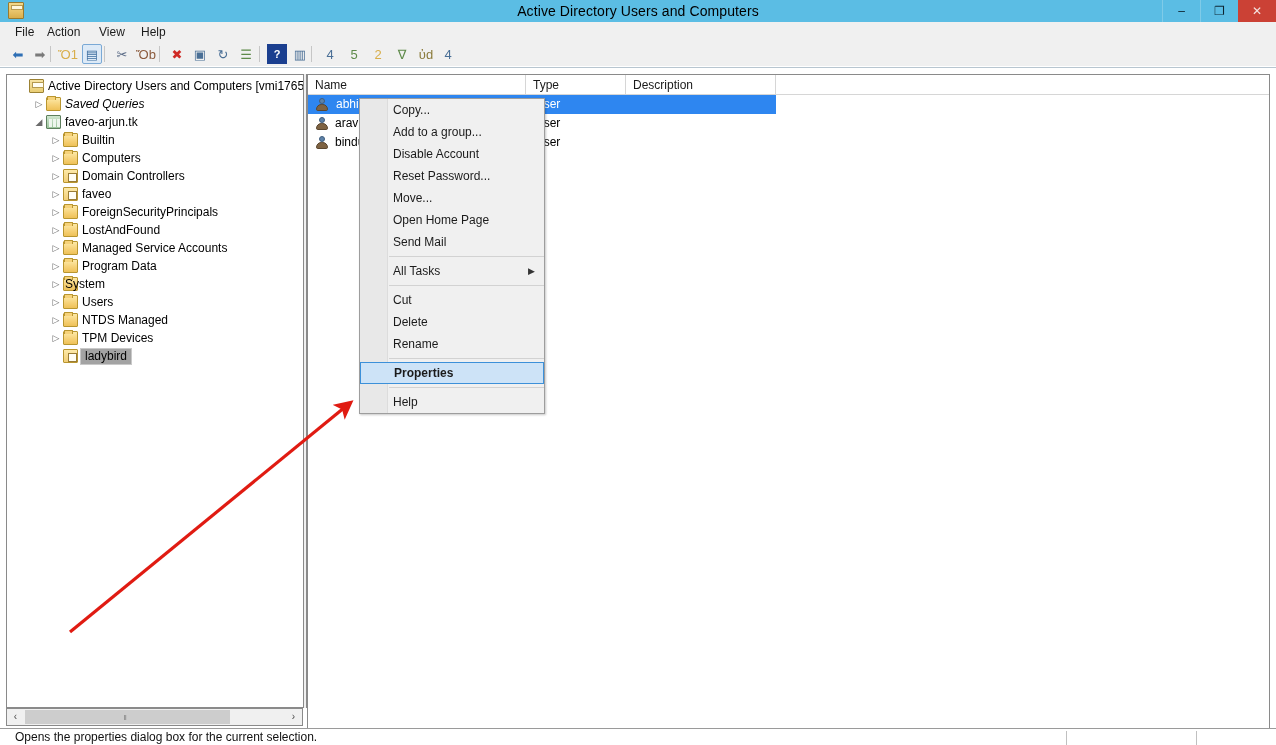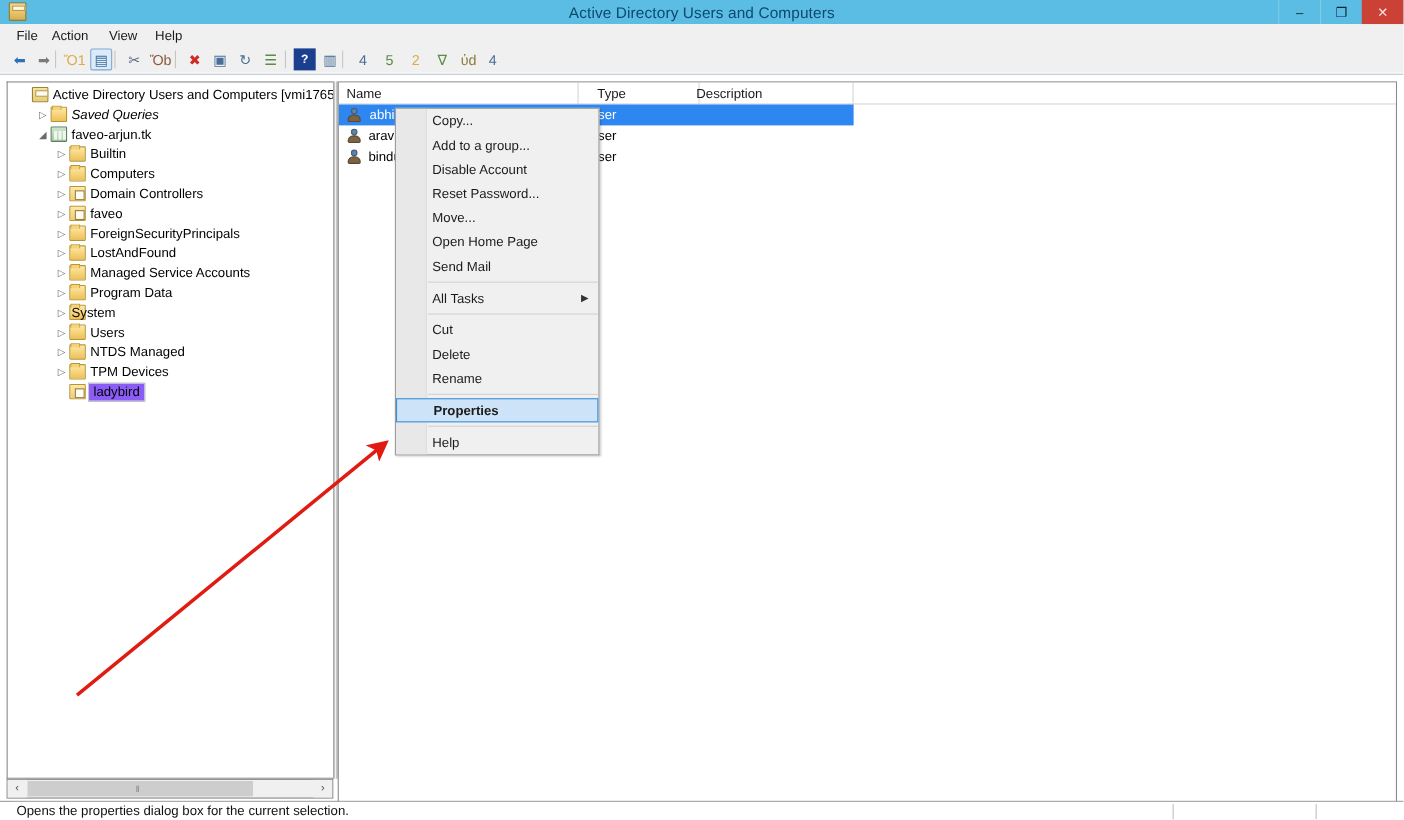--- a/index.html
+++ b/index.html
@@ -24,21 +24,21 @@
     background: linear-gradient(180deg,#f3d88a 0%, #e8c46a 55%, #d9ae4c 100%);
     border: 1px solid #9a7a2e; border-radius: 1px;
   }
   .titlebar .app-icon:after{
     content:""; position:absolute; left:2px; top:2px; width:10px; height:3px;
     background:#fff7dc; border:1px solid #b99a50;
   }
   .titlebar .title {
     position: absolute; left: 0; top: 0; width: 1276px; height: 22px;
     line-height: 22px; text-align: center;
-    font-size: 14px; color: #0c4a6e; letter-spacing: .1px;
+    font-size: 14px; color: #000000; letter-spacing: .1px;
   }
   .wincontrols { position: absolute; right: 0; top: 0; height: 22px; display: flex; }
   .wincontrols div {
     width: 38px; height: 22px; line-height: 22px; text-align: center;
     font-size: 12px; color: #0d2430; border-left: 1px solid #7fcbe8;
   }
   .wincontrols .close { background: #cb4135; color: #f4e2e0; border-left: none; }
 
   
   .menubar {
@@ -79,21 +79,21 @@
   .tree { position: relative; padding-top: 2px; white-space: nowrap; }
   .tnode {
     position: relative; height: 18px; line-height: 18px;
     font-size: 12px; color: #000; white-space: nowrap;
   }
   .tnode .twist {
     position: absolute; top: 0; width: 14px; height: 18px; line-height: 18px;
     text-align: center; font-size: 9px; color: #6b6b6b;
   }
   .tnode .tlabel { position: absolute; top: 0; height: 18px; line-height: 18px; }
-  .tsel { display: inline-block; background: #8b5cf6; border: 1px solid #c9c9c9; padding: 0 4px; line-height: 15px; height: 17px; }
+  .tsel { display: inline-block; background: #a3a3a3; border: 1px solid #c9c9c9; padding: 0 4px; line-height: 15px; height: 17px; }
 
   .ico { position: absolute; top: 2px; width: 15px; height: 14px; }
   .ico-folder {
     background: linear-gradient(180deg,#fde9a8 0%,#f6d279 55%,#eec158 100%);
     border: 1px solid #b9962f; border-radius: 1px;
   }
   .ico-folder:before{
     content:""; position:absolute; left:0; top:-2px; width:7px; height:3px;
     background:#f6d279; border:1px solid #b9962f; border-bottom:none; border-radius:1px 1px 0 0;
   }
@@ -292,21 +292,21 @@
           <div class="ico ico-ou" style="left: 56px;"></div>
           <div class="tlabel" style="left: 73px;"><span class="tsel">ladybird</span></div>
         </div>
       </div>
   </div>
   <div class="splitter"></div>
 
   <div class="rightpane">
     <div class="lvhead" id="lvhead">
         <div class="hc" style="left: 0px; width: 218px;">Name</div>
-        <div class="hc" style="left: 218px; width: 100px; margin-left: 10px;">Type</div>
+        <div class="hc" style="left: 218px; width: 100px;">Type</div>
         <div class="hc" style="left: 318px; width: 150px;">Description</div>
       </div>
     <div id="lvbody">
         <div class="lvrow sel" style="width: 468px;">
           <div class="ico ico-user" style="left: 7px; top: 3px;">
             <div class="head"></div>
             <div class="body"></div>
           </div>
           <div class="nm"><span class="nm-hl">abhish</span></div>
           <div class="ty">User</div>

